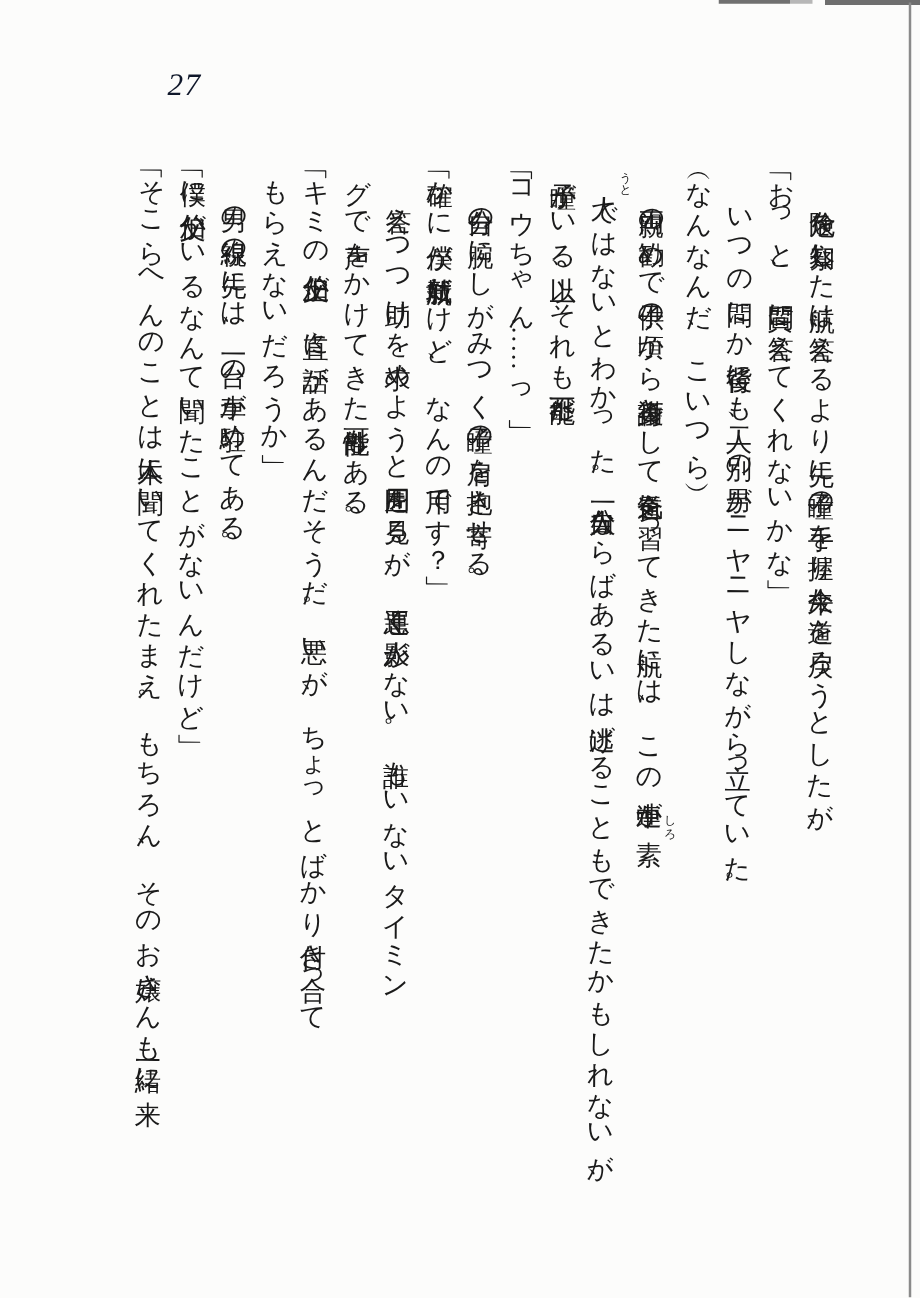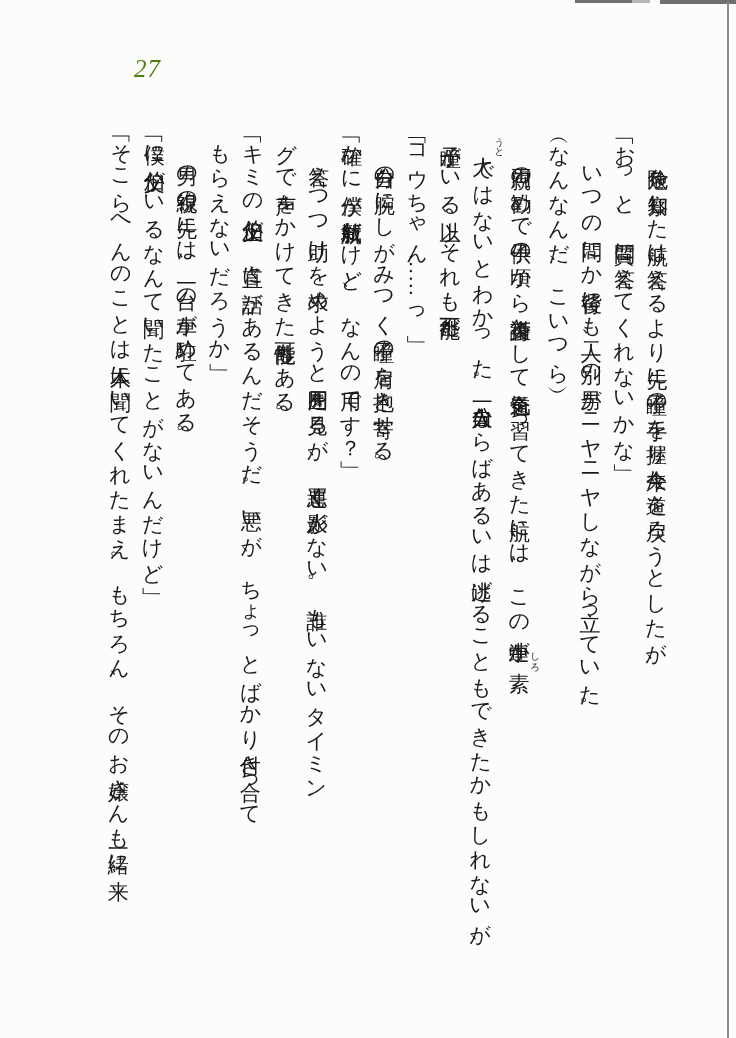--- a/index.html
+++ b/index.html
@@ -26,21 +26,21 @@
   .top-mark-2 {
     position: absolute; left: 660px; top: 0; width: 76px; height: 4px;
     background: #6e6e6e;
   }
   .right-edge-line {
     position: absolute; left: 727px; top: 2px; width: 2px; height: 1036px;
     background: #8a8a8a;
   }
   .page-number {
     position: absolute; left: 134px; top: 55px;
-    font-size: 25px; font-style: italic; color: #4d7c0f;
+    font-size: 25px; font-style: italic; color: #0f172a;
     letter-spacing: 1px;
   }
   .text-block {
     position: absolute;
     top: 131px;
     right: 62px;
     height: 828px;
     width: 560px;
     writing-mode: vertical-rl;
     text-orientation: mixed;

